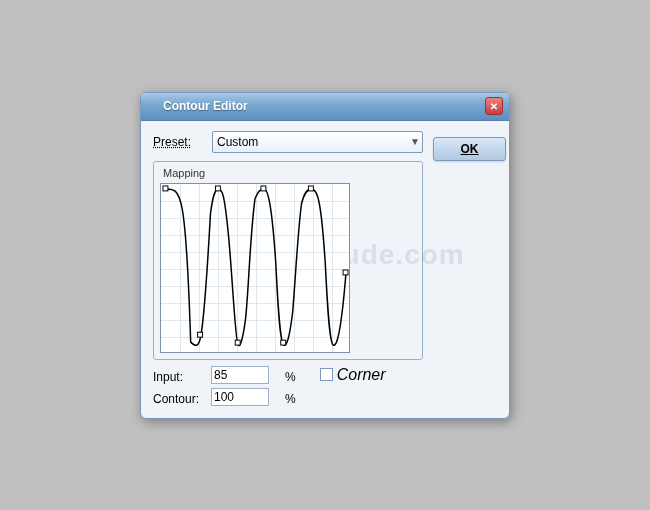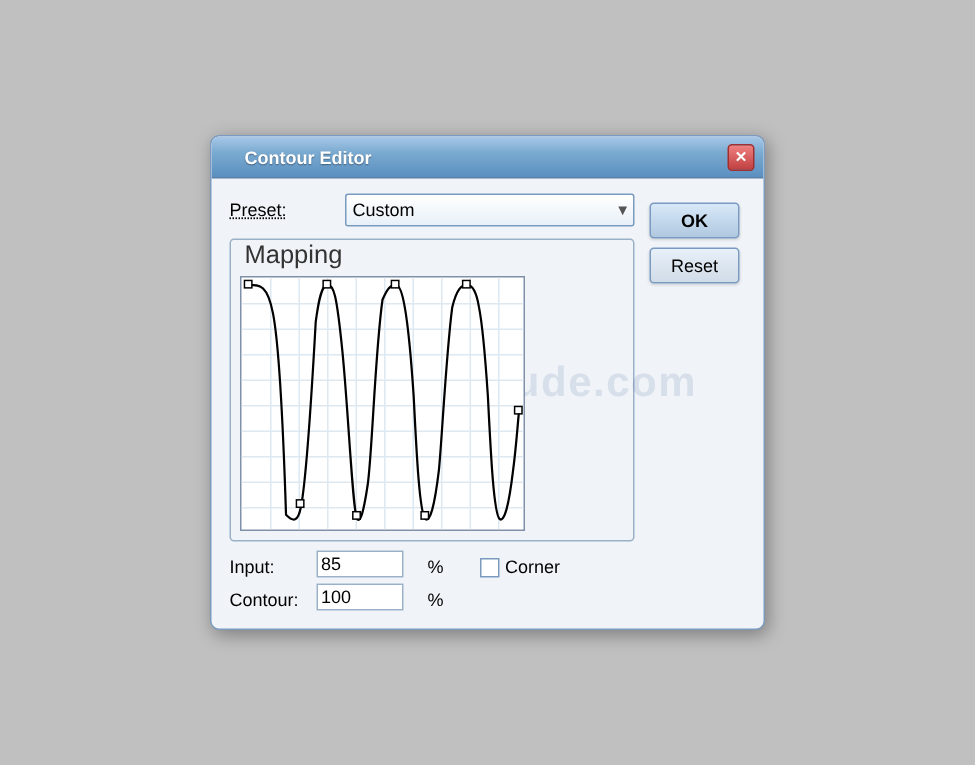--- a/index.html
+++ b/index.html
@@ -63,21 +63,21 @@
       gap: 10px;
     }
 
     .left-panel {
       flex: 1;
     }
 
     .preset-row {
       display: flex;
       align-items: center;
-      gap: 18px;
+      gap: 0;
       margin-bottom: 8px;
     }
 
     .preset-label {
       font-size: 12px;
       color: #000;
       text-decoration: underline;
       text-decoration-style: dotted;
     }
 
@@ -110,21 +110,21 @@
     }
 
     .mapping-group {
       border: 1px solid #9ab0c8;
       border-radius: 3px;
       padding: 4px 6px 6px 6px;
       margin-bottom: 6px;
     }
 
     .mapping-legend {
-      font-size: 17px;
+      font-size: 11px;
       color: #333;
       background: #f0f4f8;
       padding: 0 3px;
       margin-top: -8px;
       margin-bottom: 4px;
       display: inline-block;
       text-align: center;
     }
 
     .graph-area {
@@ -185,45 +185,47 @@
     }
 
     .corner-checkbox {
       width: 13px;
       height: 13px;
       border: 1px solid #7a9abf;
       background: #fff;
     }
 
     .corner-label {
-      font-size: 12px;
+      font-size: 16px;
+      font-style: italic;
     }
 
     .right-panel {
       display: flex;
       flex-direction: column;
       gap: 6px;
       padding-top: 6px;
       width: 64px;
     }
 
     .dialog-btn {
-      width: 60px;
+      width: 73px;
       height: 24px;
       border: 1px solid #7a9abf;
       background: linear-gradient(to bottom, #e8f0f8, #d0dce8);
       font-size: 12px;
       cursor: pointer;
       border-radius: 3px;
       color: #000;
       text-align: center;
       display: flex;
       align-items: center;
       justify-content: center;
       box-shadow: 0 1px 2px rgba(0,0,0,0.15);
+      text-decoration: underline;
     }
 
     .btn-ok {
       background: linear-gradient(to bottom, #d8e8f8, #b0c8e0);
       font-weight: bold;
     }
 
     .watermark {
       position: fixed;
       top: 50%;
@@ -354,16 +356,15 @@
 
       <div class="input-output-row">
         <span class="io-label">Contour:</span>
         <input class="io-input" type="text" value="100" style="">
         <span class="io-percent">%</span>
       </div>
     </div>
 
     <div class="right-panel">
       <div class="dialog-btn btn-ok">OK</div>
-      <div class="dialog-btn">Reset</div>
     </div>
   </div>
 </div>
 
 </body></html>

